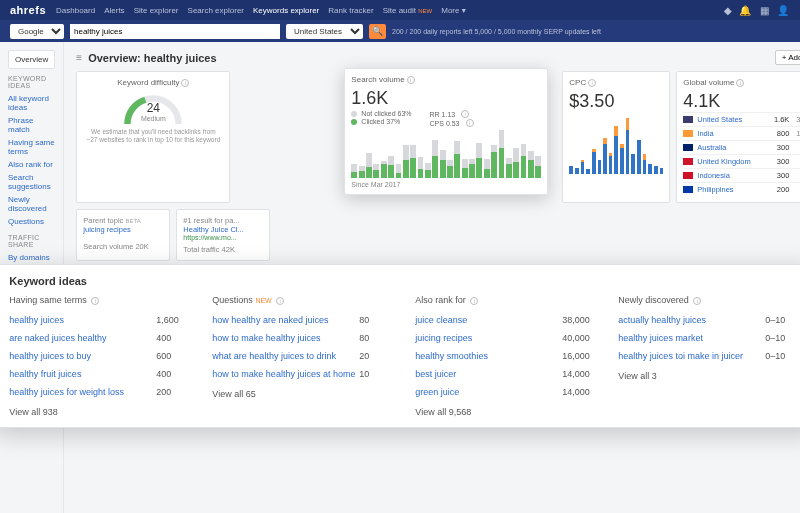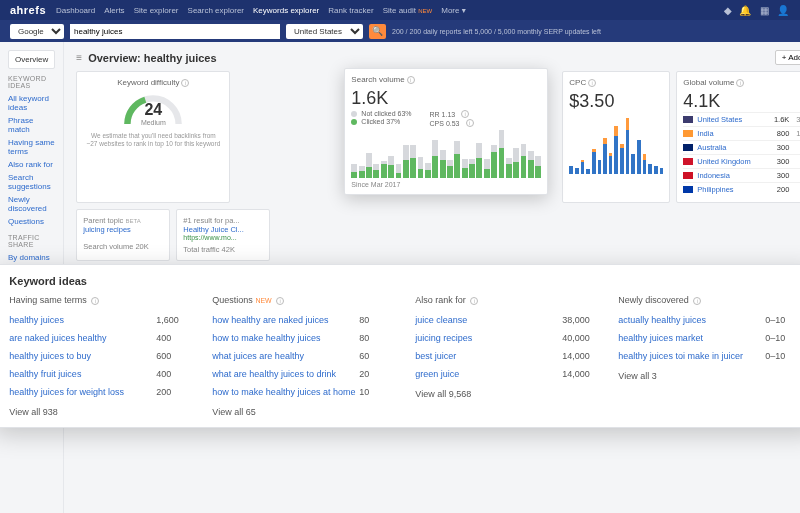--- a/index.html
+++ b/index.html
@@ -23,21 +23,21 @@
   .main{flex:1;padding:8px 12px;position:relative}
   .titlebar{display:flex;align-items:center;margin-bottom:6px}
   .titlebar h1{font-size:11px;font-weight:600}
   .addto{margin-left:auto;font-size:8px;border:1px solid #ccc;background:#fff;padding:2px 6px;border-radius:2px}
   .row{display:flex;gap:6px;margin-bottom:6px}
   .card{background:#fff;border:1px solid #e0e2e6;border-radius:2px;padding:6px}
   .cardtitle{font-size:8px;color:#666;margin-bottom:4px}
   .kd{width:154px;text-align:center}
   .gauge{width:64px;height:34px;margin:4px auto 2px;position:relative}
   .gauge svg{width:100%;height:100%}
-  .kdnum{font-size:16px;font-weight:700;margin-top:-26px;color:#333}
+  .kdnum{font-size:12px;font-weight:400;margin-top:-26px;color:#333}
   .kdlab{font-size:7px;color:#888}
   .kdnote{font-size:6.5px;color:#999;margin-top:6px;line-height:1.3}
   .svcard{width:204px;position:absolute;left:280px;top:26px;z-index:5;box-shadow:0 4px 18px rgba(0,0,0,.2)}
   .bignum{font-size:18px;font-weight:400}
   .clickrow{display:flex;align-items:center;gap:4px;font-size:7px;color:#666;margin:1px 0}
   .dot{width:6px;height:6px;border-radius:50%}
   .spark{height:46px;margin-top:4px;display:flex;align-items:flex-end;gap:1.5px}
   .spark span{flex:1;display:flex;flex-direction:column;justify-content:flex-end}
   .sgrey{background:#d6d8dc}
   .sgrn{background:#5fb860}
@@ -439,42 +439,42 @@
             <div class="idhead">Questions <span class="new">NEW</span> <span class="info">i</span></div>
             <div class="idrow">
               <a>how healthy are naked juices</a>
               <span>80</span>
             </div>
             <div class="idrow">
               <a>how to make healthy juices</a>
               <span>80</span>
             </div>
             <div class="idrow">
-              <a>what juices are healthy</a>
-              <span>60</span>
-            </div>
-            <div class="idrow">
               <a>what are healthy juices to drink</a>
               <span>20</span>
             </div>
             <div class="idrow">
               <a>how to make healthy juices at home</a>
               <span>10</span>
             </div>
             <div class="viewall">View all 65</div>
           </div>
           <div class="idcol">
             <div class="idhead">Also rank for <span class="info">i</span></div>
             <div class="idrow">
               <a>juice cleanse</a>
               <span>38,000</span>
             </div>
             <div class="idrow">
               <a>juicing recipes</a>
               <span>40,000</span>
+            </div>
+            <div class="idrow">
+              <a>healthy smoothies</a>
+              <span>16,000</span>
             </div>
             <div class="idrow">
               <a>best juicer</a>
               <span>14,000</span>
             </div>
             <div class="idrow">
               <a>green juice</a>
               <span>14,000</span>
             </div>
             <div class="viewall">View all 9,568</div>

